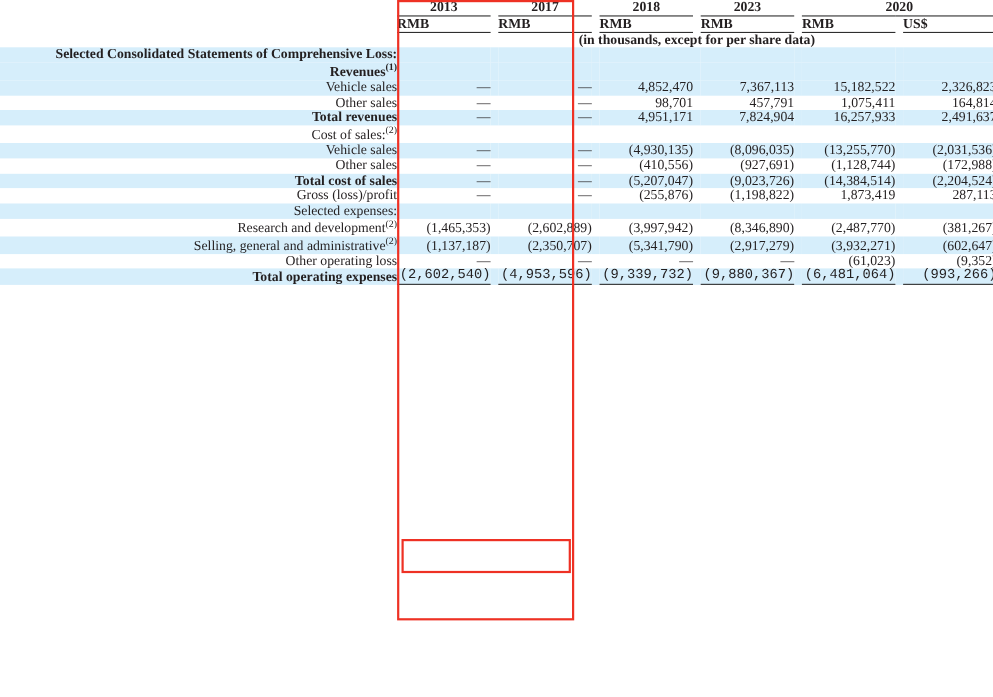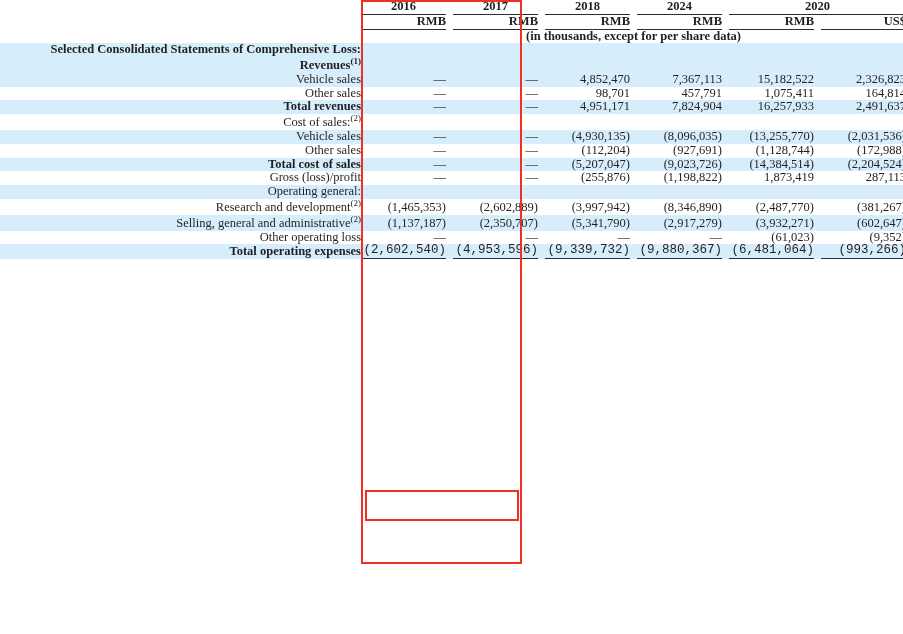--- a/index.html
+++ b/index.html
@@ -47,21 +47,21 @@
   }
   .bold { font-weight: bold; }
   .shade { background: #d6eefb; }
   .hdr-cell {
     text-align: center;
     font-weight: bold;
     padding: 6px 4px 7px 4px;
     border-bottom: 1.2px solid #2e2e2e;
   }
   .hdr-unit {
-    text-align: right;
+    text-align: left;
     font-weight: bold;
     padding: 8px 4px 8px 4px;
     border-bottom: 1.2px solid #2e2e2e;
   }
   .nounderline { border-bottom: none !important; }
   .note-row td {
     text-align: center;
     font-weight: bold;
     padding: 7px 0 8px 0;
   }
@@ -100,30 +100,30 @@
         <col class="c-gap">
       <col class="c-num">
         <col class="c-gap">
       <col class="c-num">
     </colgroup>
     <tbody>
 
       <tr>
         <td class="lbl"></td>
 
-        <td class="hdr-cell">2016</td>
+        <td class="hdr-cell">2013</td>
         <td class="nounderline"></td>
 
         <td class="hdr-cell">2017</td>
         <td class="nounderline"></td>
 
         <td class="hdr-cell">2018</td>
         <td class="nounderline"></td>
 
-        <td class="hdr-cell">2024</td>
+        <td class="hdr-cell">2023</td>
         <td class="nounderline"></td>
 
         <td class="hdr-cell" colspan="3">2020</td>
       </tr>
 
       <tr>
         <td class="lbl"></td>
 
         <td class="hdr-unit">RMB</td>
         <td class="nounderline"></td>
@@ -252,21 +252,21 @@
         <td></td>
         <td class="num">(2,031,536)</td>
       </tr>
 
       <tr>
         <td class="lbl ind">Other sales</td>
         <td class="num">—</td>
         <td></td>
         <td class="num">—</td>
         <td></td>
-        <td class="num">(112,204)</td>
+        <td class="num">(410,556)</td>
         <td></td>
         <td class="num">(927,691)</td>
         <td></td>
         <td class="num">(1,128,744)</td>
         <td></td>
         <td class="num">(172,988)</td>
       </tr>
 
       <tr class="shade">
         <td class="lbl bold">Total cost of sales</td>
@@ -292,21 +292,21 @@
         <td class="num">(255,876)</td>
         <td></td>
         <td class="num">(1,198,822)</td>
         <td></td>
         <td class="num">1,873,419</td>
         <td></td>
         <td class="num">287,113</td>
       </tr>
 
       <tr class="shade">
-        <td class="lbl">Operating general:</td>
+        <td class="lbl">Selected expenses:</td>
         <td class="num"></td>
         <td></td>
         <td class="num"></td>
         <td></td>
         <td class="num"></td>
         <td></td>
         <td class="num"></td>
         <td></td>
         <td class="num"></td>
         <td></td>

